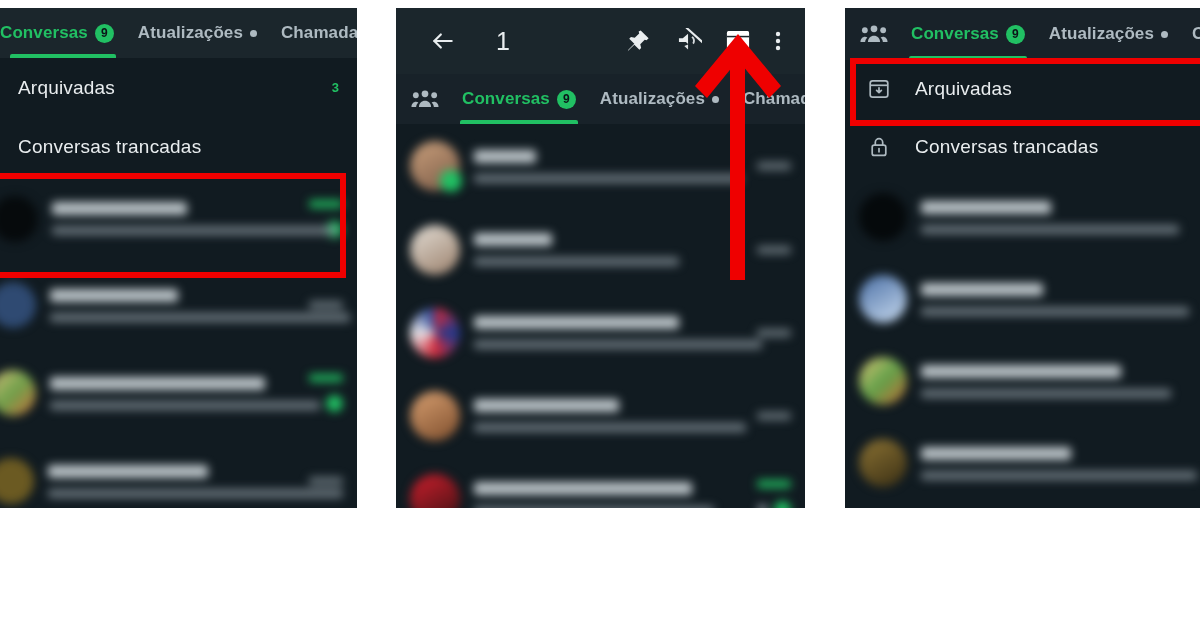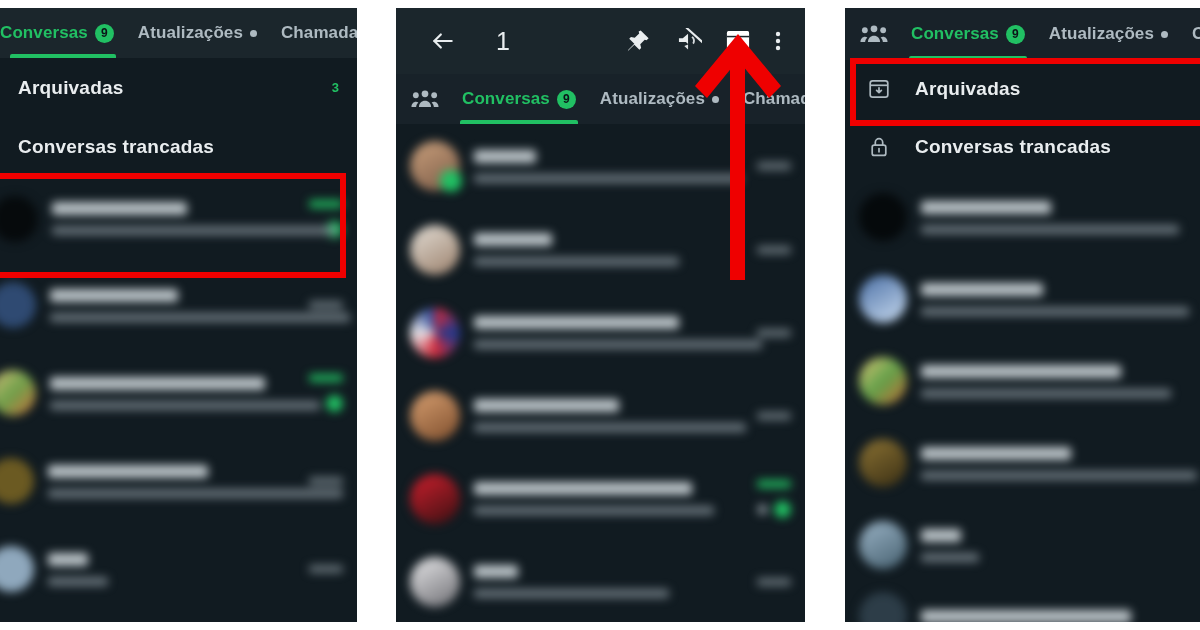--- a/index.html
+++ b/index.html
@@ -12,21 +12,21 @@
   .stage {
     position: relative;
     width: 1200px; height: 630px;
     background: #ffffff;
   }
 
   
   .panel {
     position: absolute;
     top: 8px;
-    height: 614px;
+    height: 500px;
     background: #d946ef;
     overflow: hidden;
   }
   #panel-1 { left: 0px;   width: 357px; }
   #panel-2 { left: 396px; width: 409px; }
   #panel-3 { left: 845px; width: 355px; }
 
   
   .sel-toolbar {
     position: relative;
@@ -89,21 +89,21 @@
   .shortcut {
     display: flex; align-items: center;
     height: 58px;
     padding: 0 18px 0 22px;
     background: #111b21;
   }
   .shortcut .sc-ico { width: 30px; flex: 0 0 30px; display:flex; align-items:center; }
   .shortcut .sc-ico.empty { width: 0; flex: 0 0 0; }
   .shortcut .sc-label {
     flex: 1;
-    color: #e9edef; font-size: 19px; font-weight: 700;
+    color: #e9edef; font-size: 19px; font-weight: 400;
     margin-left: 18px; letter-spacing: .2px;
   }
   .shortcut .sc-label.noicon { margin-left: 0; }
   .shortcut .sc-count { color: #21c063; font-size: 13px; font-weight: 700; }
 
   
   #panel-1 .shortcut { height: 59px; padding-left: 18px; }
 
   
   .chatlist { position: relative; background: #111b21; }

